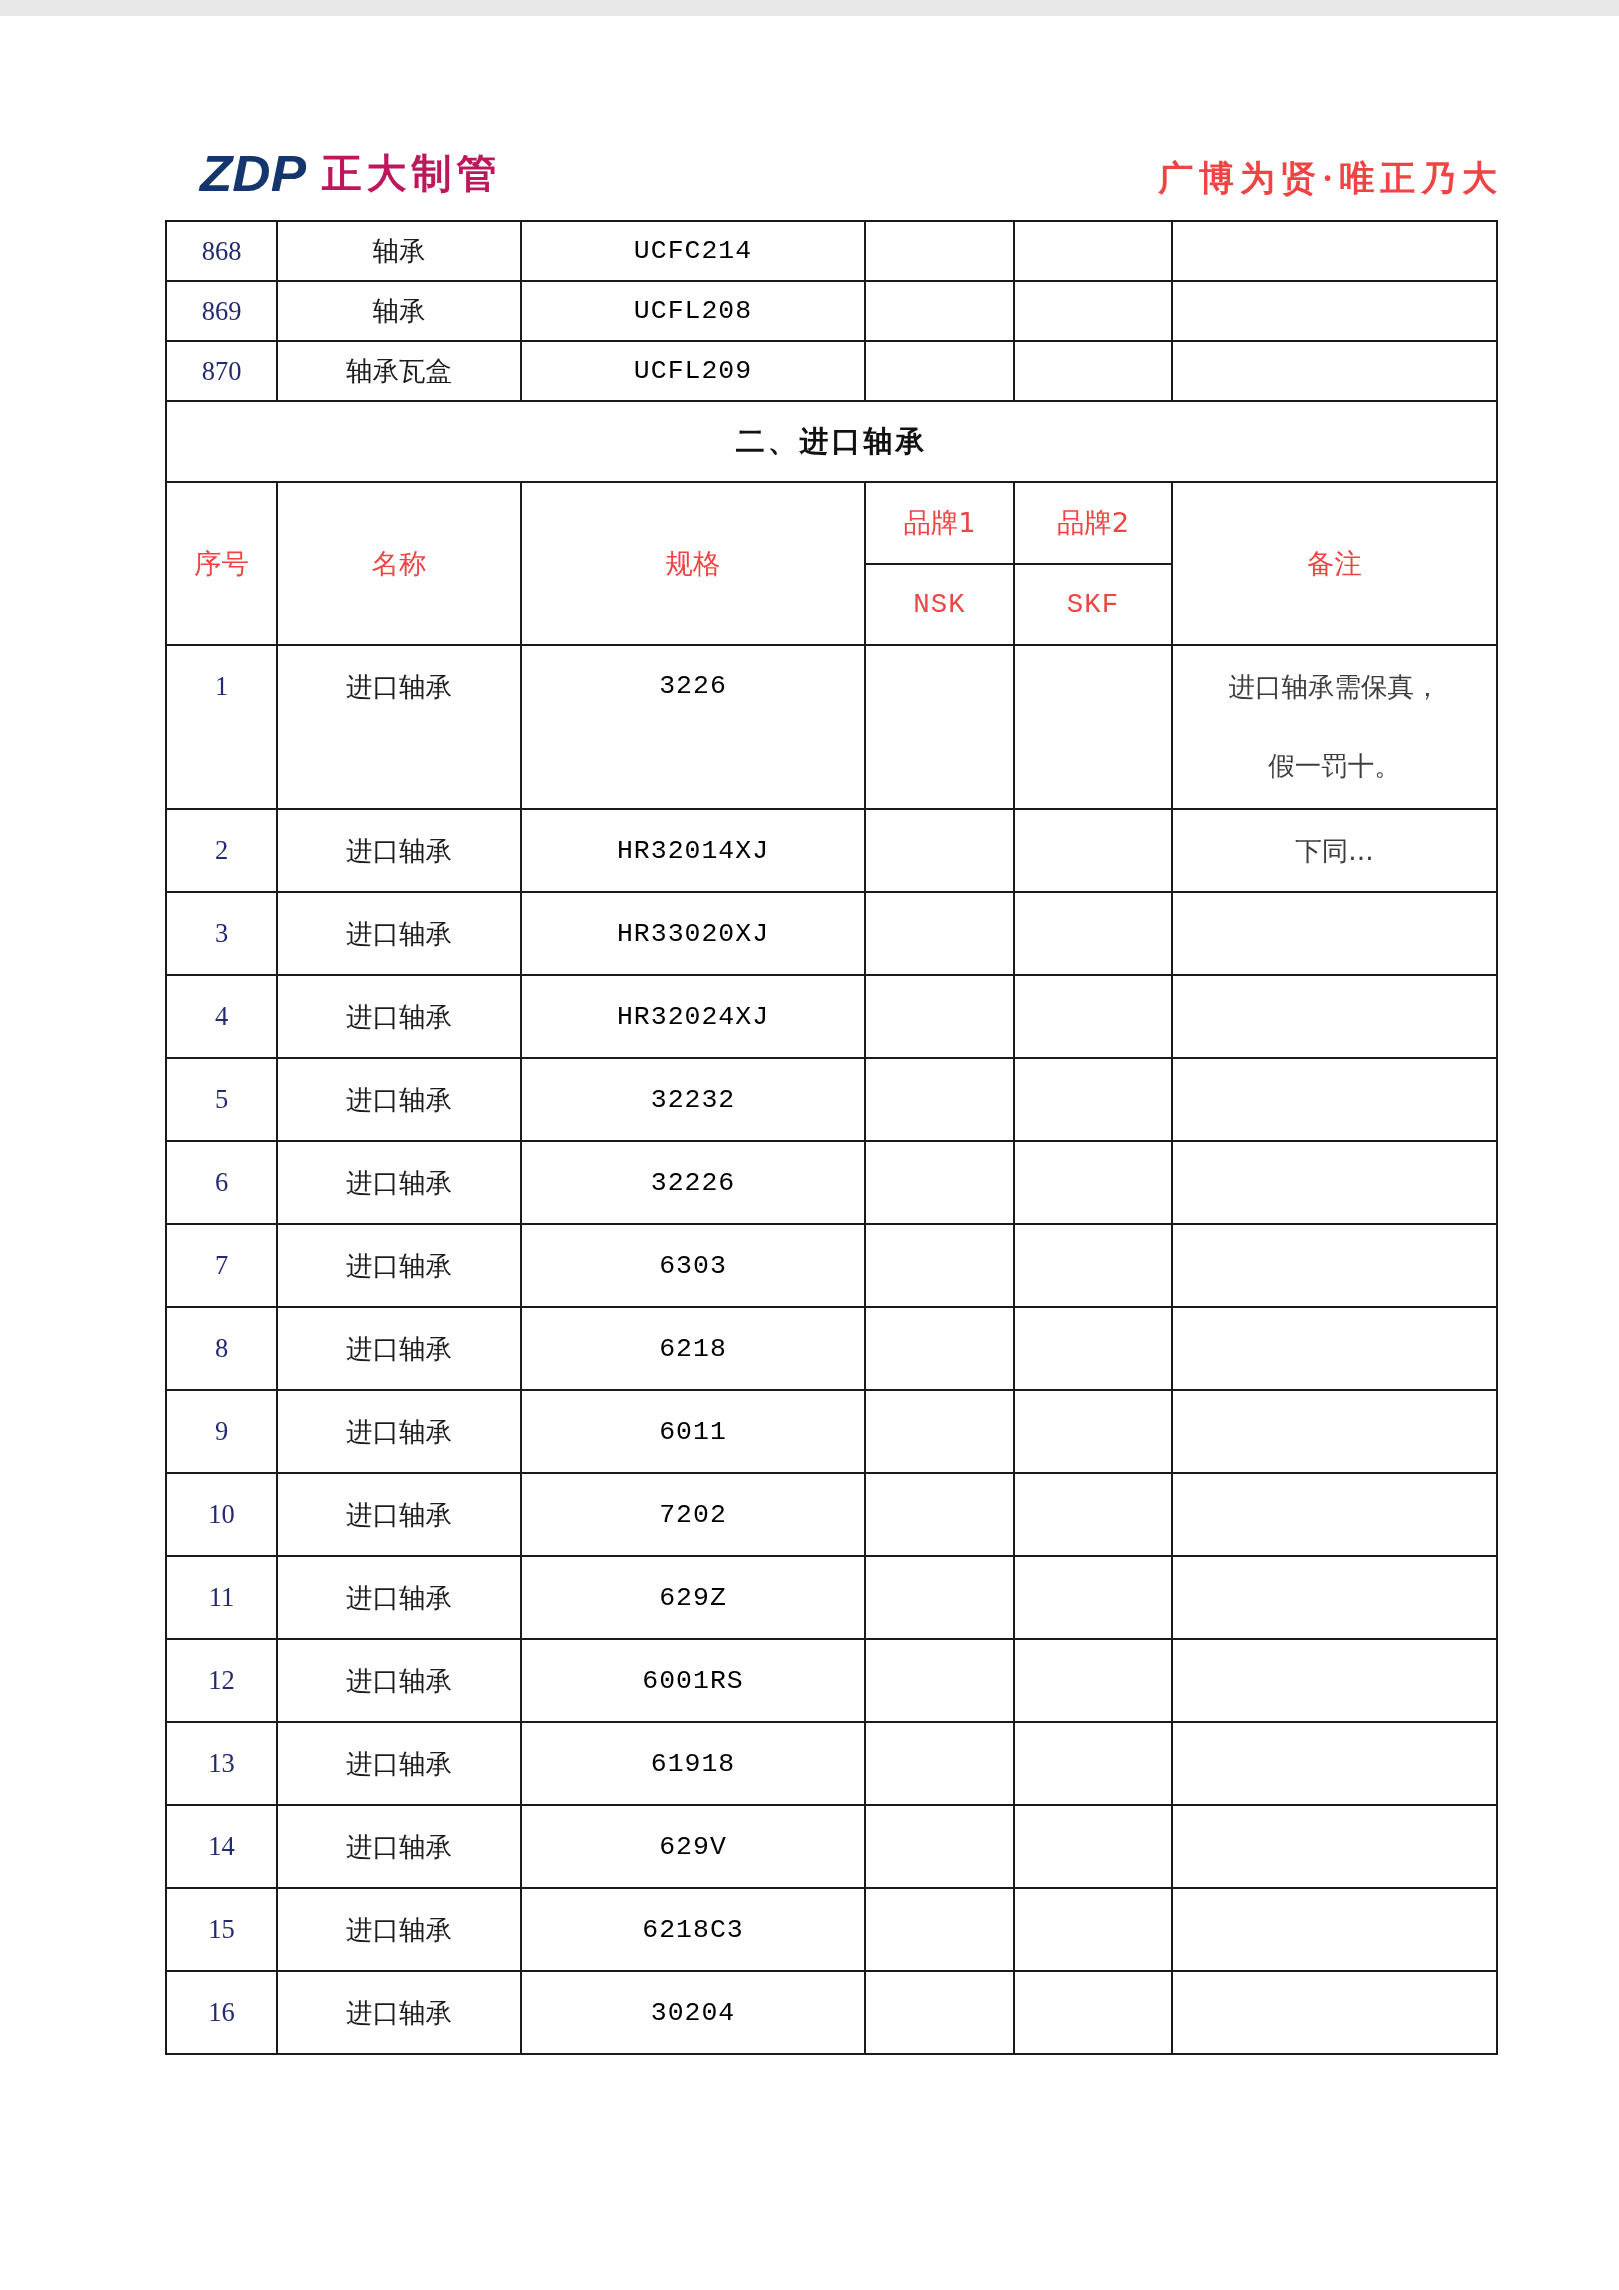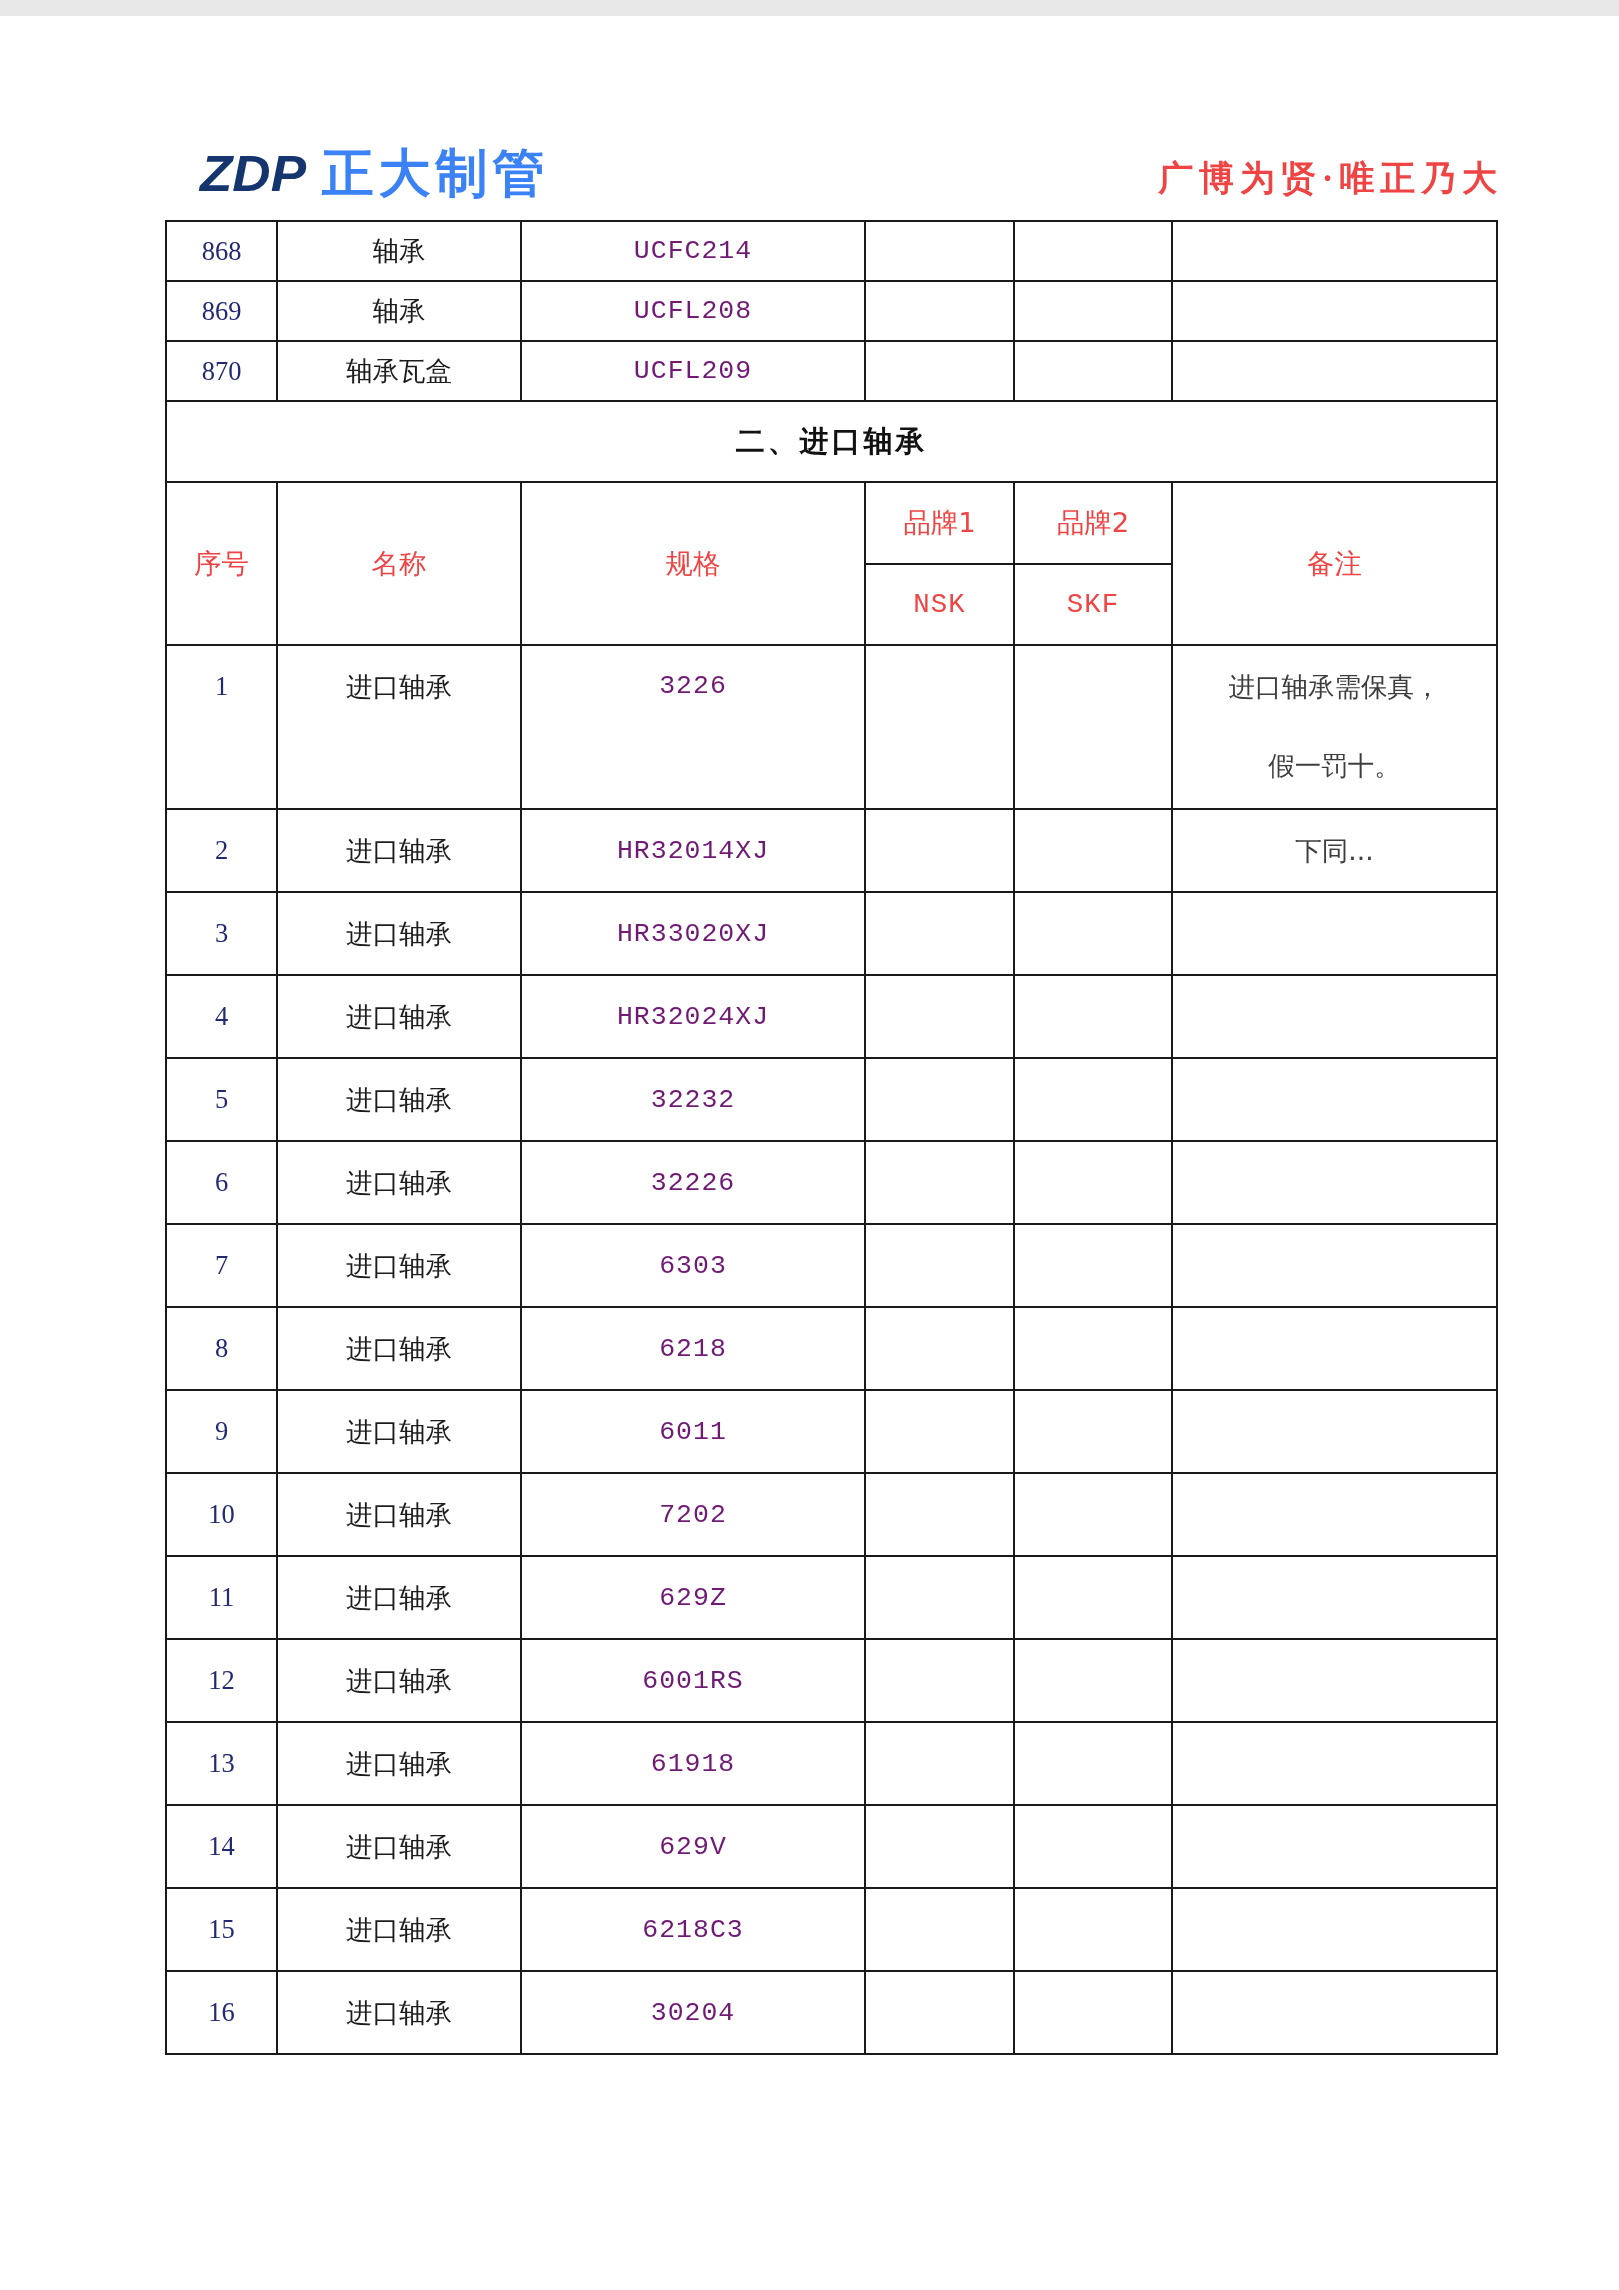--- a/index.html
+++ b/index.html
@@ -21,22 +21,22 @@
   }
   .brand-zdp {
     font-family:"Liberation Sans", sans-serif;
     font-style:italic; font-weight:900;
     font-size:53px; line-height:53px;
     letter-spacing:0px;
     color:#14356e;
     transform:scaleY(.94);
   }
   .brand-cn {
-    font-weight:700; font-size:52px; line-height:47px;
-    letter-spacing:4.9px; color:#3b82f6;
+    font-weight:700; font-size:40px; line-height:47px;
+    letter-spacing:4.9px; color:#be185d;
   }
   .slogan {
     position:absolute; right:116px; top:143px;
     font-family:"Liberation Serif", serif;
     font-weight:700; font-size:35px; line-height:39px;
     letter-spacing:5.9px; color:#ef4444;
     white-space:nowrap;
   }
 
   
@@ -57,21 +57,21 @@
   tr.r-h2    { height:81px; }
   tr.r-first { height:164px; }
   tr.r-data  { height:83px; }
 
   td.num {
     font-family:"Liberation Serif", serif;
     font-size:27.4px; color:#232a72;
   }
   td.spec {
     font-family:"Liberation Mono", monospace;
-    font-size:24.5px; letter-spacing:1px; color:#701a75;
+    font-size:24.5px; letter-spacing:1px; color:#000000;
   }
   tr.r-sect td {
     font-weight:700; font-size:29px; letter-spacing:2.9px; color:#111;border-radius:21px;
   }
   tr.r-h1 td, tr.r-h2 td { font-weight:400; font-size:27.4px; color:#ef4444; }
   td.brandname {
     font-family:"Liberation Mono", monospace;
     font-weight:700; font-size:25.5px; letter-spacing:1px;
   }
   td.remark { color:#3d3d3d; }

